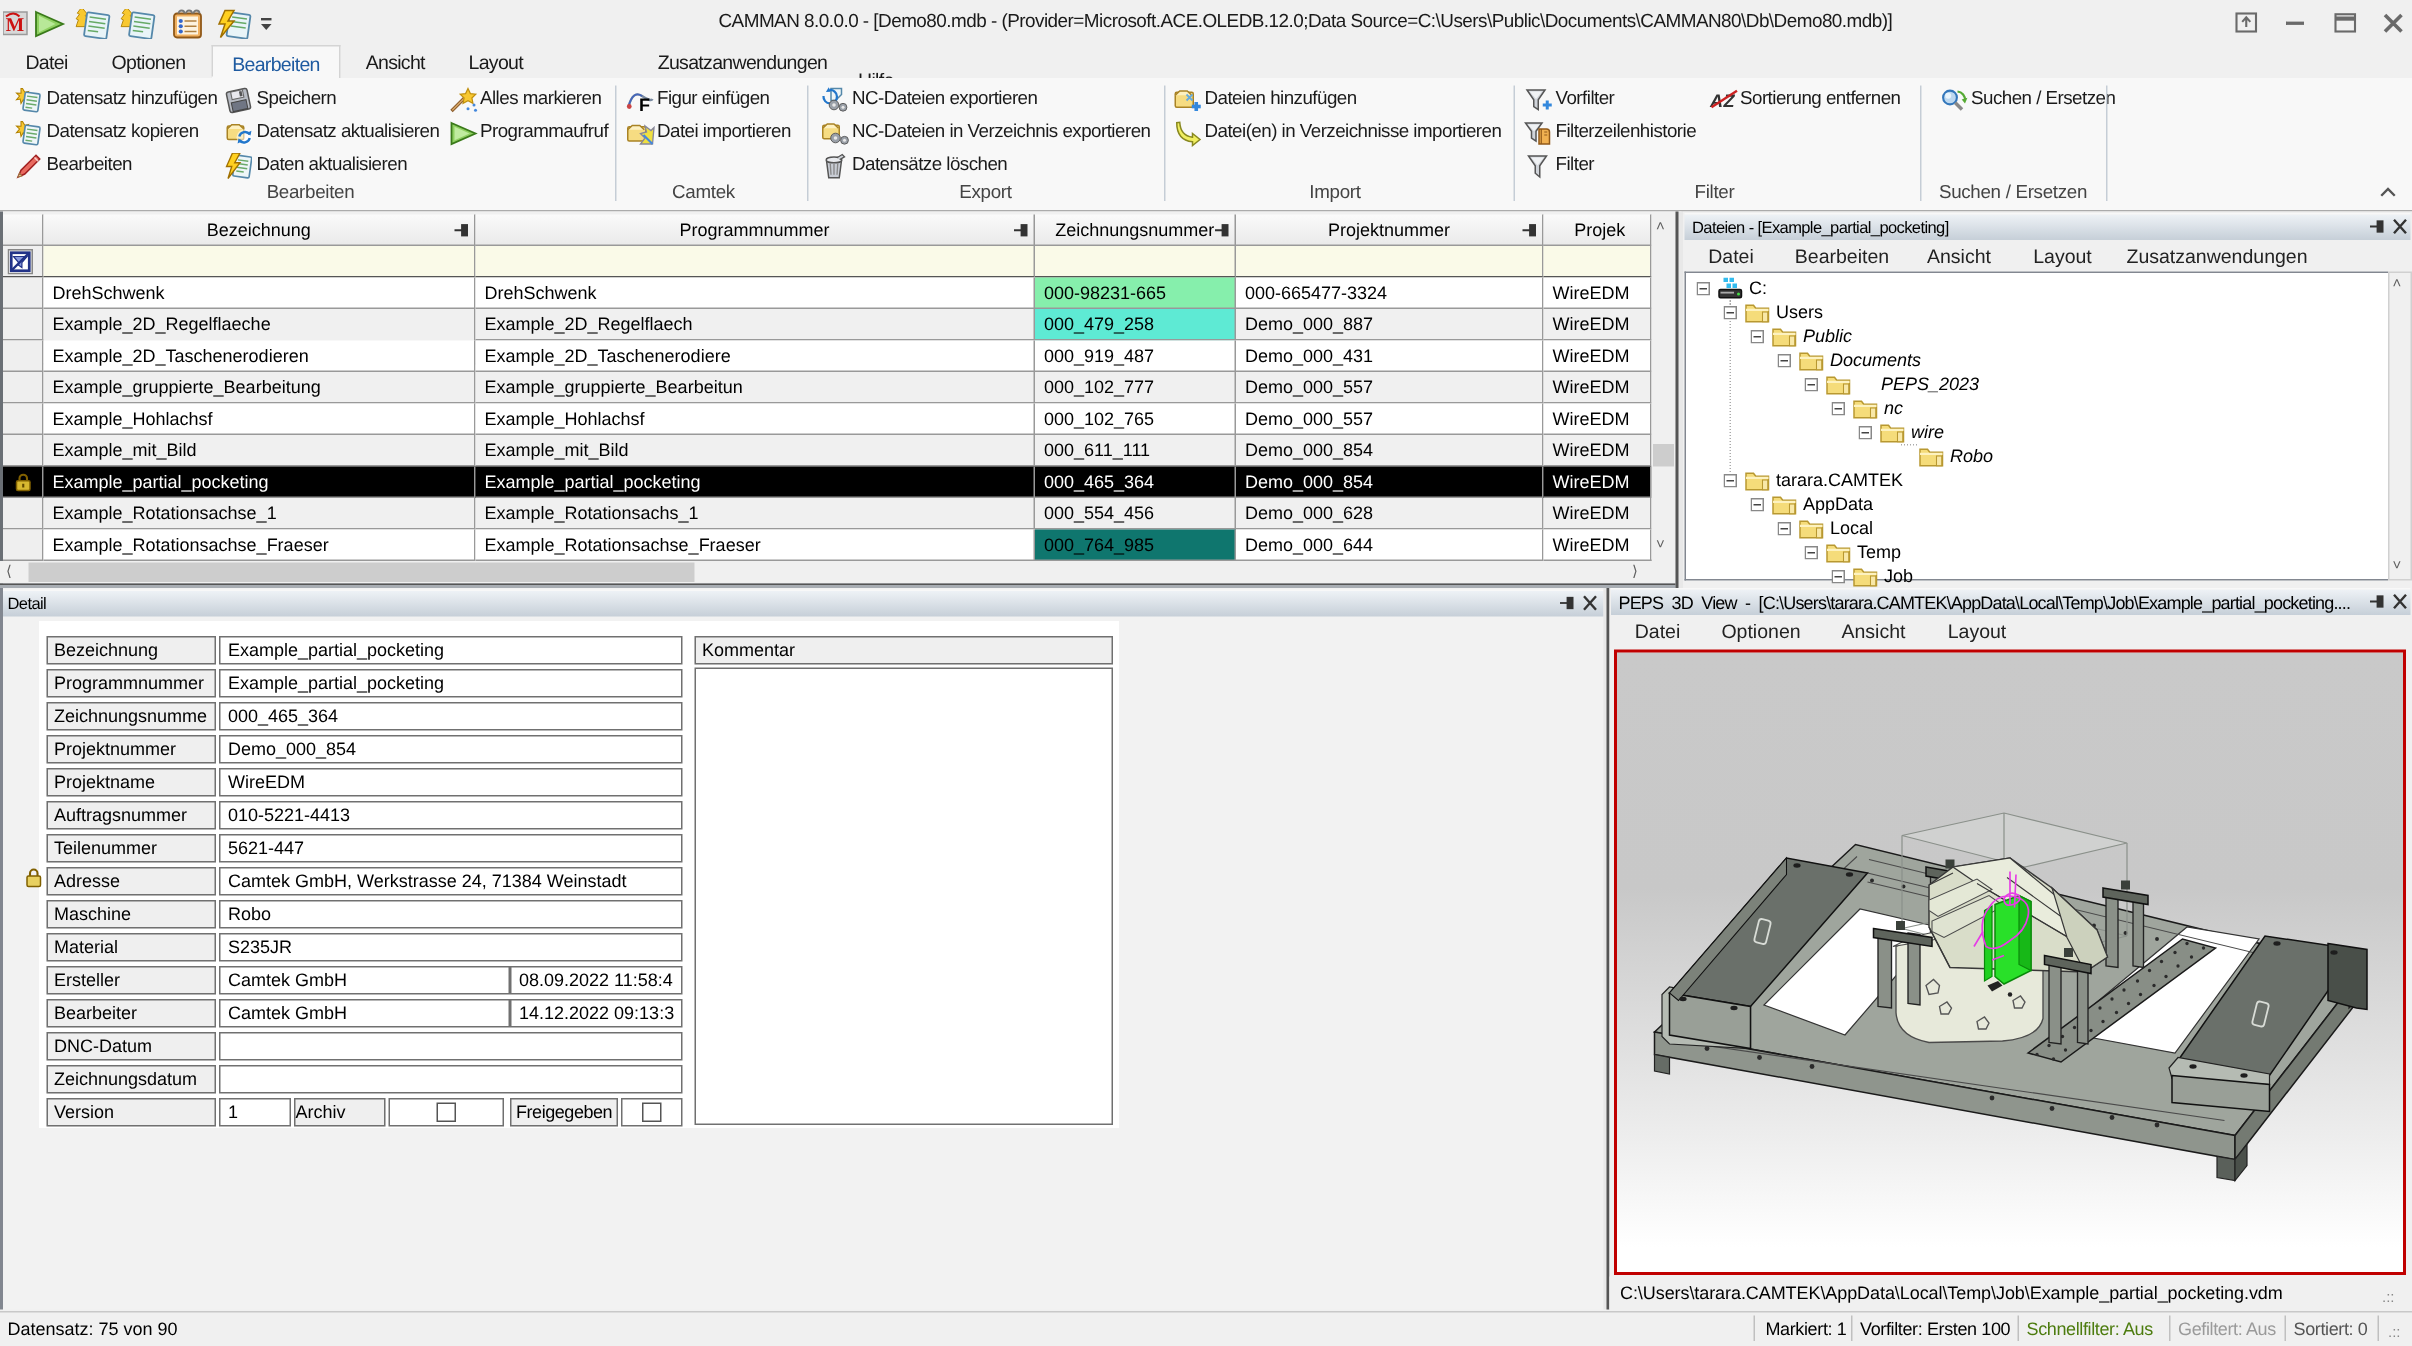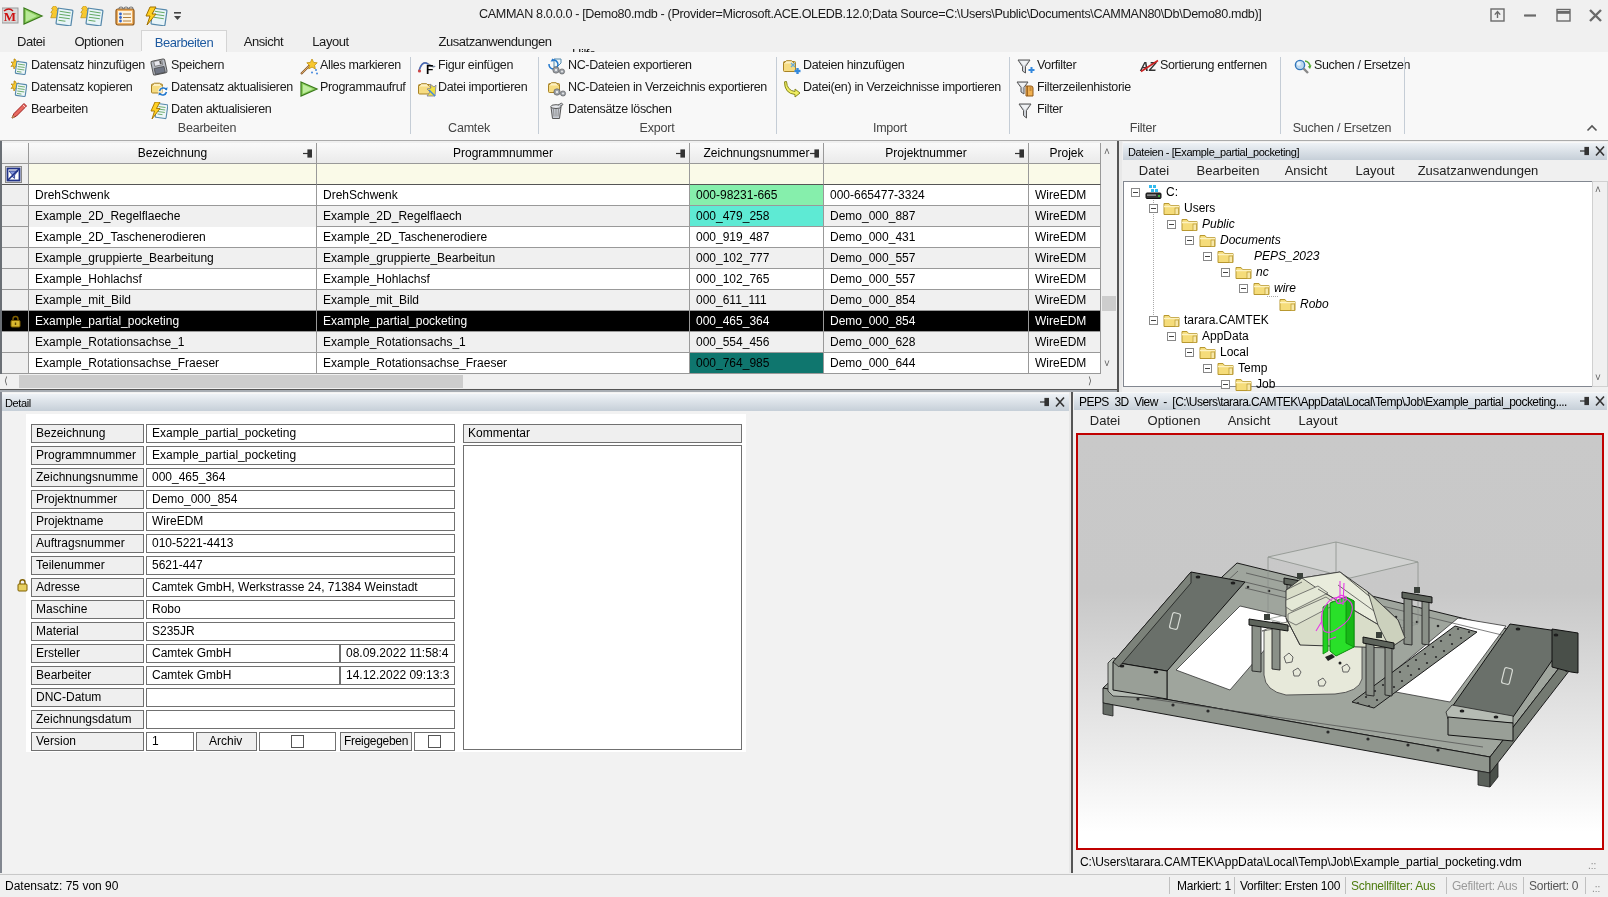--- a/index.html
+++ b/index.html
@@ -493,21 +493,21 @@
 <div class="finp" style="left:340px;top:644px;width:115px;">08.09.2022 11:58:4</div>
 <div class="flab" style="top:666px;">Bearbeiter</div>
 <div class="finp" style="top:666px;width:194px;">Camtek GmbH</div>
 <div class="finp" style="left:340px;top:666px;width:115px;">14.12.2022 09:13:3</div>
 <div class="flab" style="top:688px;">DNC-Datum</div>
 <div class="finp" style="top:688px;"></div>
 <div class="flab" style="top:710px;">Zeichnungsdatum</div>
 <div class="finp" style="top:710px;"></div>
 <div class="flab" style="top:732px;">Version</div>
 <div class="finp" style="top:732px;width:48px;">1</div>
-<div class="flab" style="left:196px;top:732px;width:61px;padding-left:12px;">Archiv</div>
+<div class="flab" style="left:196px;top:732px;width:61px;padding-left:0;">Archiv</div>
 <div class="finp" style="left:259px;top:732px;width:77px;"></div>
 <div class="abs" style="left:291px;top:735px;width:13px;height:13px;background:#fff;border:1px solid #555;"></div>
 <div class="flab" style="left:340px;top:732px;width:72px;padding-left:3px;letter-spacing:-0.3px;">Freigegeben</div>
 <div class="finp" style="left:414px;top:732px;width:41px;"></div>
 <div class="abs" style="left:428px;top:735px;width:13px;height:13px;background:#fff;border:1px solid #555;"></div>
 <svg width="13" height="14" viewBox="0 0 13 14" class="abs" style="left:16px;top:578px;">
     <rect x="2" y="6" width="9" height="7" rx="1" fill="#e8d060" stroke="#806000"></rect>
     <path d="M4 6 V4.2 a2.5 2.5 0 0 1 5 0 V6" fill="none" stroke="#806000" stroke-width="1.4"></path>
   </svg>
 <div class="flab" style="left:463px;top:424px;width:279px;">Kommentar</div>

